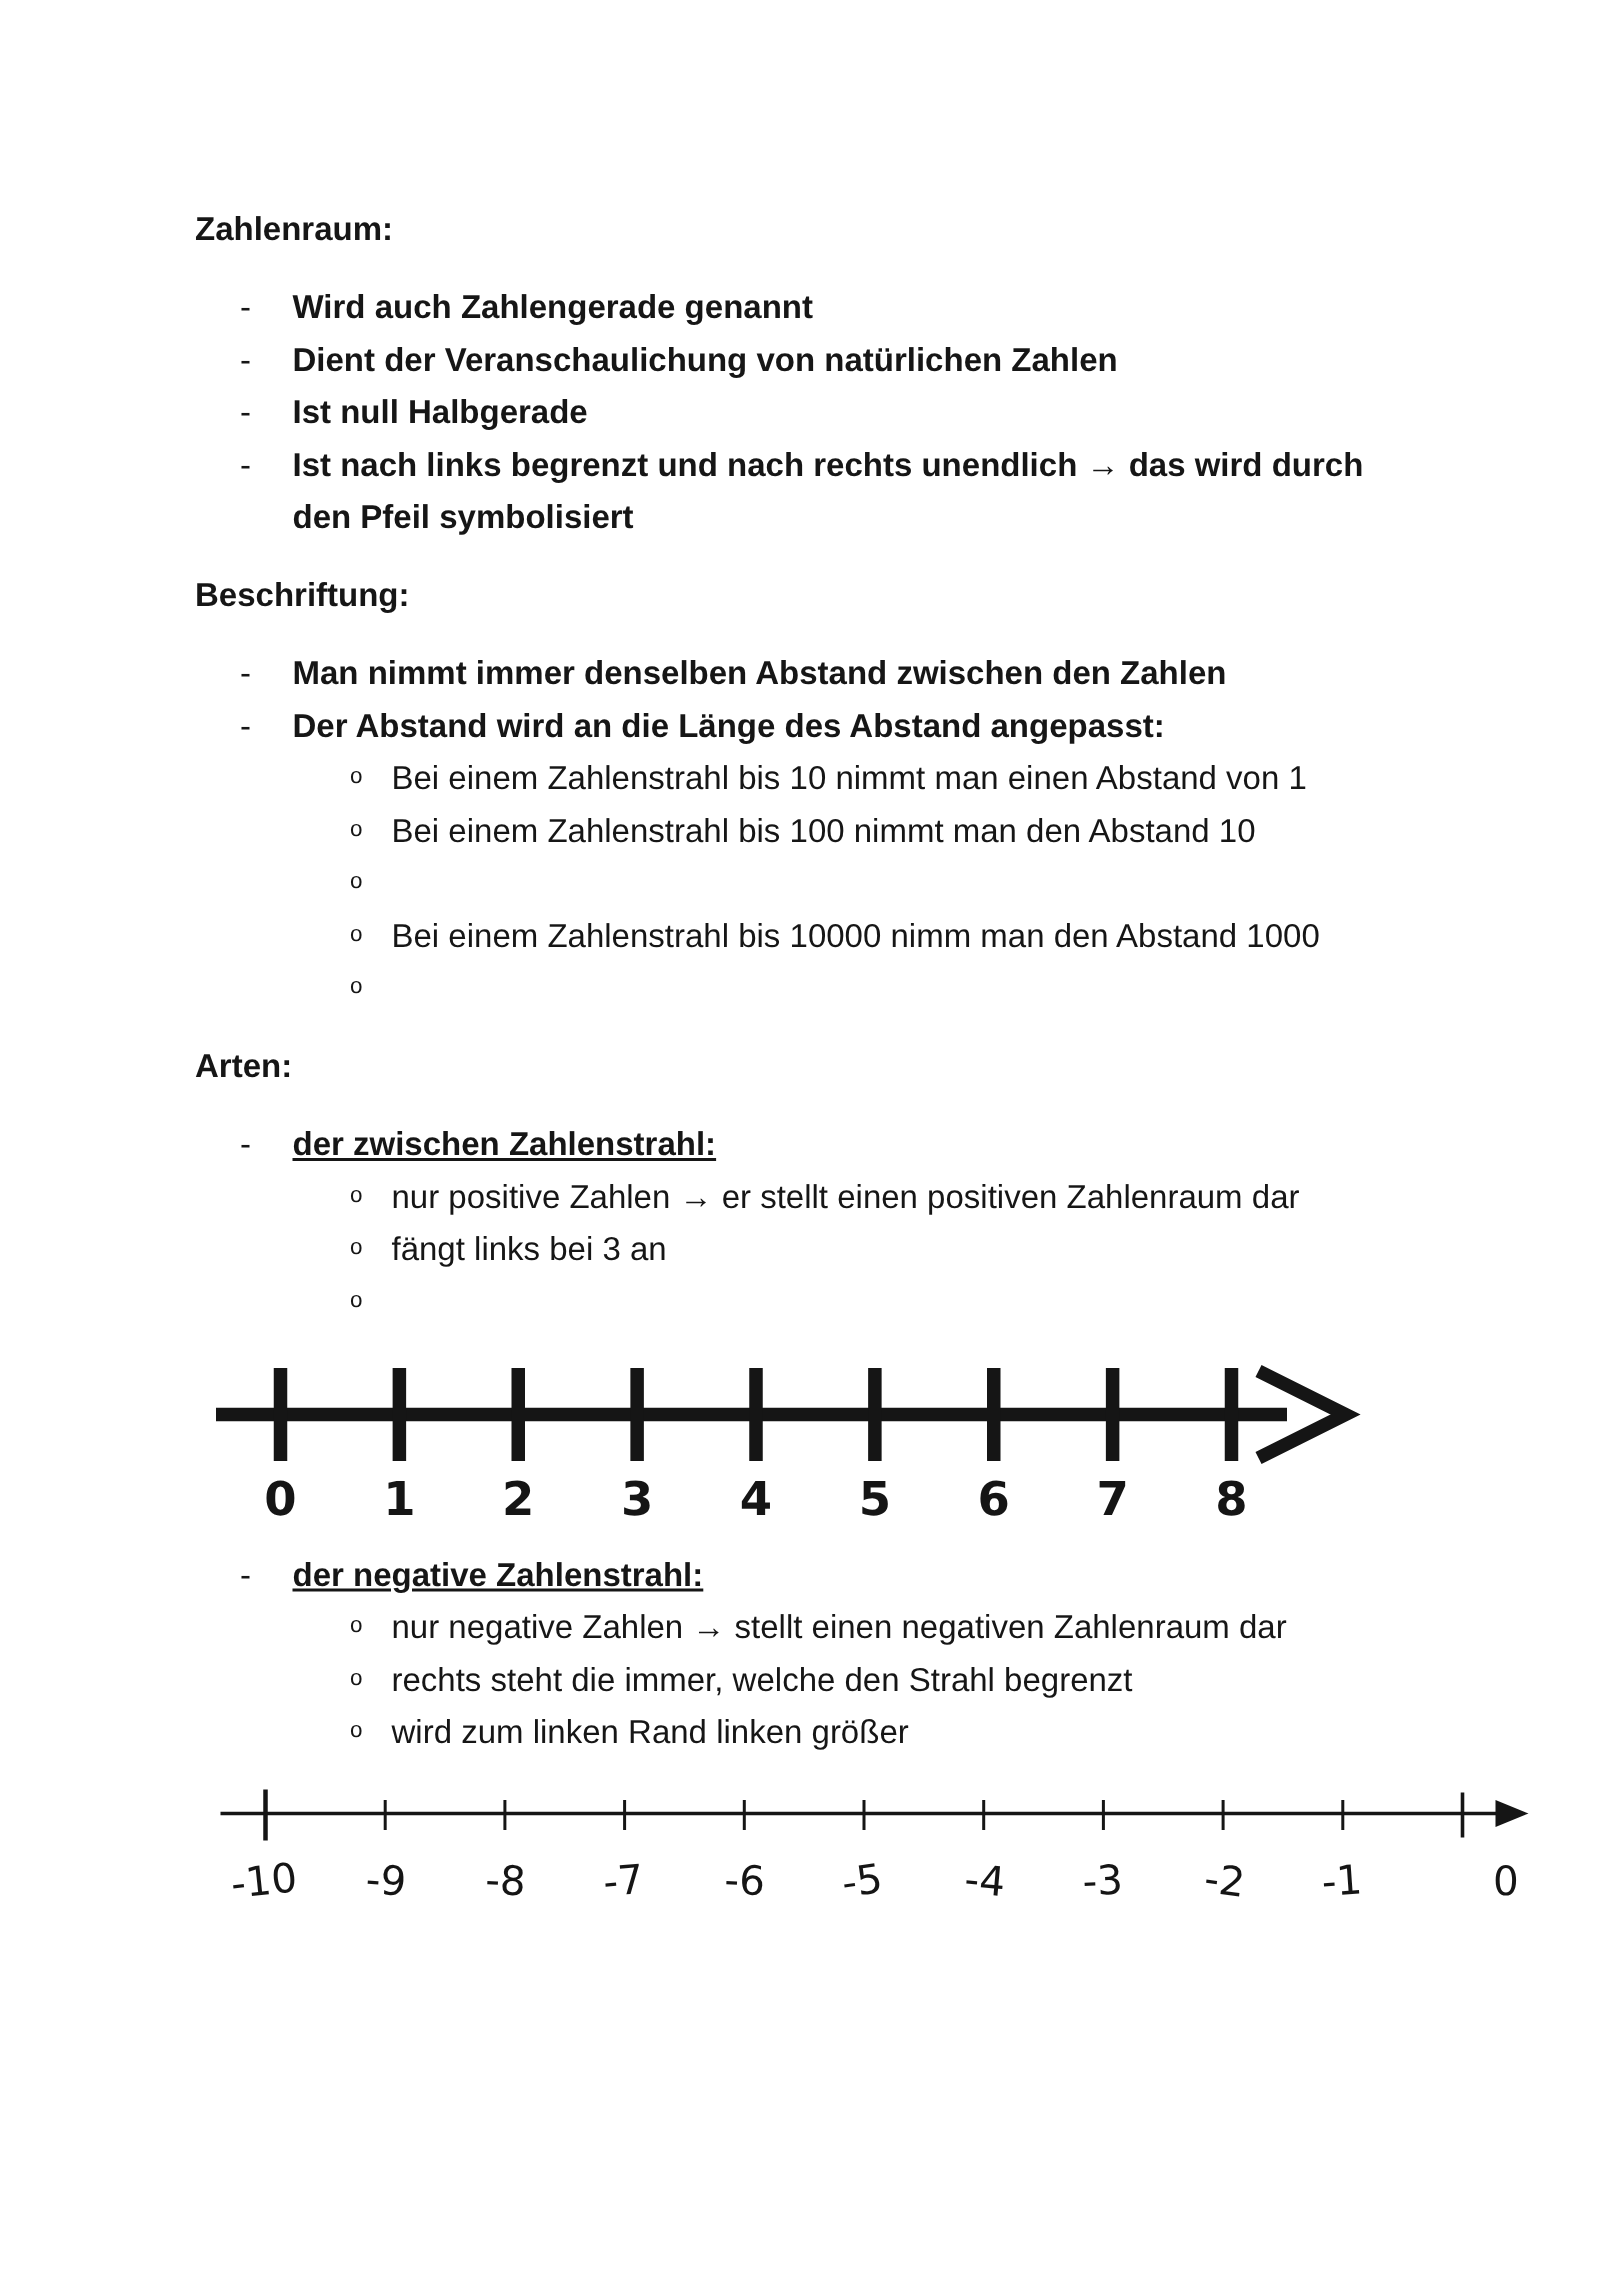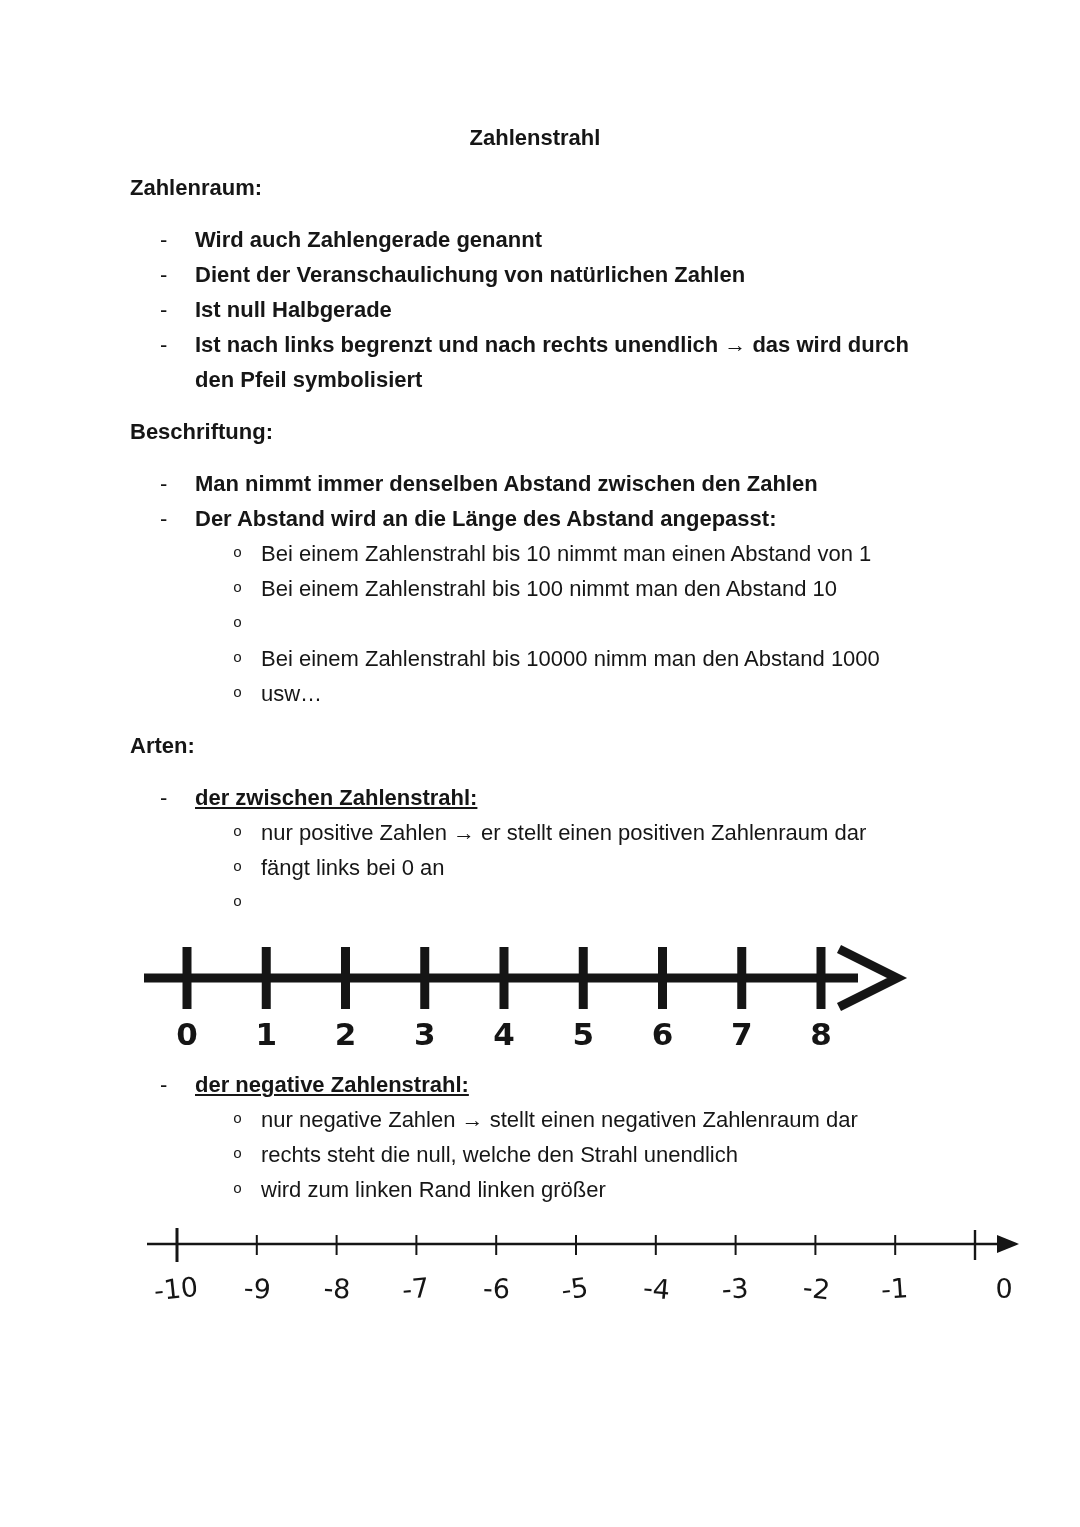--- a/index.html
+++ b/index.html
@@ -33,21 +33,20 @@
   .underline { text-decoration:underline; }
   .fig { display:block; }
   .fig-positive { margin:20px 0 15px 12px; }
   .fig-negative { margin:10px 0 0 12px; }
 </style>
 </head>
 <body>
 
 <div class="page">
 
-  <div class="title">Zahlenstrahl</div>
 
   <div class="heading">Zahlenraum:</div>
   <div class="bullet-list">
     <div class="bullet">
       <span class="marker">-</span>
       <span class="text">Wird auch Zahlengerade genannt</span>
     </div>
     <div class="bullet">
       <span class="marker">-</span>
       <span class="text">Dient der Veranschaulichung von natürlichen Zahlen</span>
@@ -82,37 +81,36 @@
     </div>
     <div class="sub-bullet">
       <span class="marker">o</span>
     </div>
     <div class="sub-bullet">
       <span class="marker">o</span>
       <span class="text">Bei einem Zahlenstrahl bis 10000 nimm man den Abstand 1000</span>
     </div>
     <div class="sub-bullet">
       <span class="marker">o</span>
-      <span class="text">usw…</span>
     </div>
   </div>
 
   <div class="heading">Arten:</div>
   <div class="bullet-list">
     <div class="bullet">
       <span class="marker">-</span>
       <span class="text underline">der zwischen Zahlenstrahl:</span>
     </div>
     <div class="sub-bullet">
       <span class="marker">o</span>
       <span class="text">nur positive Zahlen → er stellt einen positiven Zahlenraum dar</span>
     </div>
     <div class="sub-bullet">
       <span class="marker">o</span>
-      <span class="text">fängt links bei 0 an</span>
+      <span class="text">fängt links bei 3 an</span>
     </div>
     <div class="sub-bullet">
       <span class="marker">o</span>
     </div>
   </div>
 
   <svg class="fig fig-positive" width="770" height="112" viewBox="0 0 770 112">
       <line x1="2" y1="38" x2="716" y2="38" stroke="#151515" stroke-width="9"></line>
       <line x1="45" y1="7" x2="45" y2="69" stroke="#151515" stroke-width="9"></line>
       <text x="45" y="105" text-anchor="middle" fill="#151515" font-size="31" font-weight="bold" font-family="DejaVu Sans, sans-serif">0</text>
@@ -139,21 +137,21 @@
     <div class="bullet">
       <span class="marker">-</span>
       <span class="text underline">der negative Zahlenstrahl:</span>
     </div>
     <div class="sub-bullet">
       <span class="marker">o</span>
       <span class="text">nur negative Zahlen → stellt einen negativen Zahlenraum dar</span>
     </div>
     <div class="sub-bullet">
       <span class="marker">o</span>
-      <span class="text">rechts steht die null, welche den Strahl unendlich</span>
+      <span class="text">rechts steht die immer, welche den Strahl begrenzt</span>
     </div>
     <div class="sub-bullet">
       <span class="marker">o</span>
       <span class="text">wird zum linken Rand linken größer</span>
     </div>
   </div>
 
   <svg class="fig fig-negative" width="880" height="88" viewBox="0 0 880 88">
       <line x1="5" y1="20" x2="858" y2="20" stroke="#151515" stroke-width="2.4"></line>
       <polygon points="855,11 877,20 855,29" fill="#151515"></polygon>

